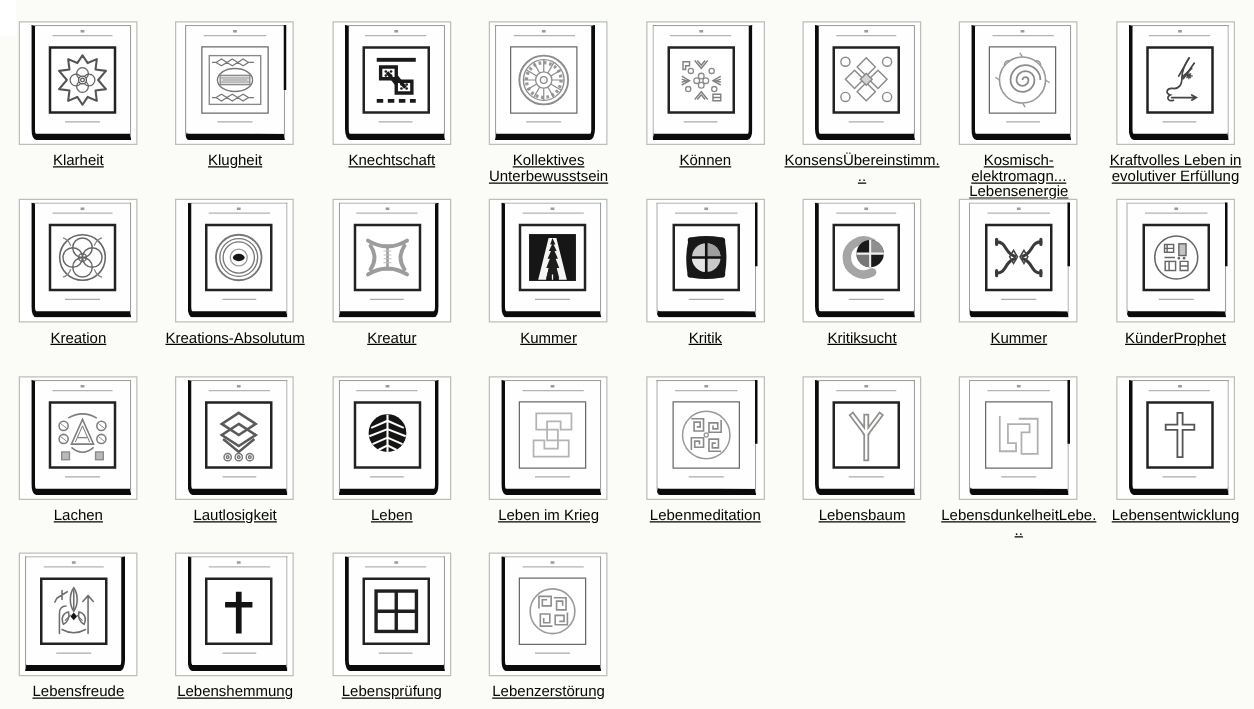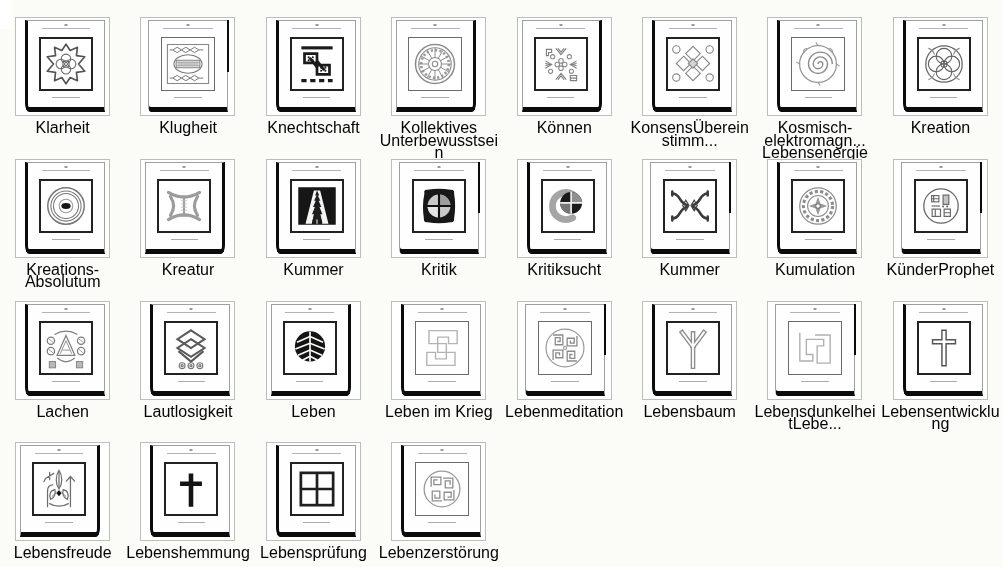--- a/index.html
+++ b/index.html
@@ -17,22 +17,22 @@
   .edge-right-partial .card{left:7px;right:6px;border-bottom-left-radius:3px 7px;}
   .edge-right-partial .card::after{content:"";position:absolute;top:-1px;right:-2px;width:2px;height:60%;background:#0b0b0b;}
   .micro{position:relative;height:9px;margin-top:2px;}
   .micro::before{content:"";position:absolute;left:50%;top:1px;width:3px;height:2px;background:#9a9a9a;transform:translateX(-50%);}
   .micro::after{content:"";position:absolute;left:18%;right:18%;top:5px;height:1px;background:#b3b3b3;}
   .frame{width:54px;height:54px;margin:5px auto 0;border:2px solid #222;box-sizing:border-box;background:#fff;}
   .frame.thin{border:1px solid #6a6a6a;}
   .frame svg{display:block;width:100%;height:100%;}
   .caption{position:relative;height:6px;margin-top:4px;}
   .caption::after{content:"";position:absolute;left:32%;right:32%;top:2px;height:1px;background:#ababab;}
-  .label{display:block;margin:6px auto 0;width:125px;text-align:center;font-size:16px;line-height:12.5px;
-         color:#040404;cursor:pointer;word-wrap:break-word;}
+  .label{display:block;margin:6px auto 0;width:125px;text-align:center;font-size:12px;line-height:12.5px;
+         color:#040404;text-decoration:underline;cursor:pointer;word-wrap:break-word;}
 </style>
 </head>
 <body>
 
 <div class="page">
   <div class="corner"></div>
   <div class="grid">
       <div class="cell edge-left">
     <div class="thumb">
       <div class="card">
@@ -202,20 +202,40 @@
       </div>
     </div>
     <a class="label">Kosmisch-elektromagn... Lebensenergie</a>
   </div>
       <div class="cell edge-left">
     <div class="thumb">
       <div class="card">
         <div class="micro"></div>
         <div class="frame">
               <svg viewBox="0 0 48 48">
+                <g fill="none" stroke="#444" stroke-width="1.3" stroke-linecap="round">
+                  <path d="M31 7 C27 13 25.5 17 25.5 22 C25.5 28 23 31 18.5 30.5 C13.5 30 12.5 34.5 16.5 35.5 C13 37 15 41 19 39.5"></path>
+                  <path d="M31 7 L23 21 M35 11 L26.5 23"></path>
+                  <path d="M25.5 22 L33 15"></path>
+                  <path d="M17.5 37.5 H35 M33 35.5 L36.5 37.5 L33 39.5"></path>
+                </g>
+                <path d="M29 19 l3.5 3.5 M32.5 19 l-3.5 3.5 M30.8 18 v5.5 M28 20.8 h5.8" stroke="#444" stroke-width=".9"></path>
+              </svg>
+            </div>
+        <div class="caption"></div>
+      </div>
+    </div>
+    <a class="label">Kraftvolles Leben in evolutiver Erfüllung</a>
+  </div>
+      <div class="cell edge-left">
+    <div class="thumb">
+      <div class="card">
+        <div class="micro"></div>
+        <div class="frame">
+              <svg viewBox="0 0 48 48">
                 <circle cx="24" cy="24" r="17.5" fill="none" stroke="#666" stroke-width="1.2"></circle>
                 <g fill="none" stroke="#666" stroke-width="1.1">
                   <circle cx="24" cy="16.5" r="7.5"></circle>
                   <circle cx="24" cy="31.5" r="7.5"></circle>
                   <circle cx="16.5" cy="24" r="7.5"></circle>
                   <circle cx="31.5" cy="24" r="7.5"></circle>
                   <circle cx="24" cy="24" r="3"></circle>
                 </g>
                 <g stroke="#888" fill="none">
                   <path d="M9 9 q4 1 6 6 M39 9 q-4 1 -6 6 M9 39 q4 -1 6 -6 M39 39 q-4 -1 -6 -6"></path>
@@ -335,38 +355,20 @@
                   <path d="M7 10 V14 M41 10 V14 M7 34 V38 M41 34 V38"></path>
                 </g>
                 <polygon points="20,18.5 23,23.5 20,28.5 17,23.5" fill="none" stroke="#444" stroke-width="1.2"></polygon>
                 <polygon points="28,18.5 31,23.5 28,28.5 25,23.5" fill="none" stroke="#444" stroke-width="1.2"></polygon>
               </svg>
             </div>
         <div class="caption"></div>
       </div>
     </div>
     <a class="label">Kummer</a>
-  </div>
-      <div class="cell edge-left">
-    <div class="thumb">
-      <div class="card">
-        <div class="micro"></div>
-        <div class="frame">
-              <svg viewBox="0 0 48 48">
-                <circle cx="24" cy="24" r="17.5" fill="none" stroke="#8d8d8d" stroke-width="1.2"></circle>
-                <circle cx="24" cy="24" r="14" fill="none" stroke="#8d8d8d" stroke-width="3" stroke-dasharray="3 2.2"></circle>
-                <circle cx="24" cy="24" r="10" fill="none" stroke="#8d8d8d"></circle>
-                <polygon points="24,15 26.3,21.7 33,24 26.3,26.3 24,33 21.7,26.3 15,24 21.7,21.7" fill="#9a9a9a"></polygon>
-                <circle cx="24" cy="24" r="2.2" fill="#fff" stroke="#777"></circle>
-              </svg>
-            </div>
-        <div class="caption"></div>
-      </div>
-    </div>
-    <a class="label">Kumulation</a>
   </div>
       <div class="cell edge-right-partial">
     <div class="thumb">
       <div class="card">
         <div class="micro"></div>
         <div class="frame">
               <svg viewBox="0 0 48 48">
                 <circle cx="24" cy="24" r="16.5" fill="none" stroke="#666" stroke-width="1.2"></circle>
                 <g fill="none" stroke="#666" stroke-width="1.1">
                   <rect x="15" y="14" width="7" height="6"></rect>

